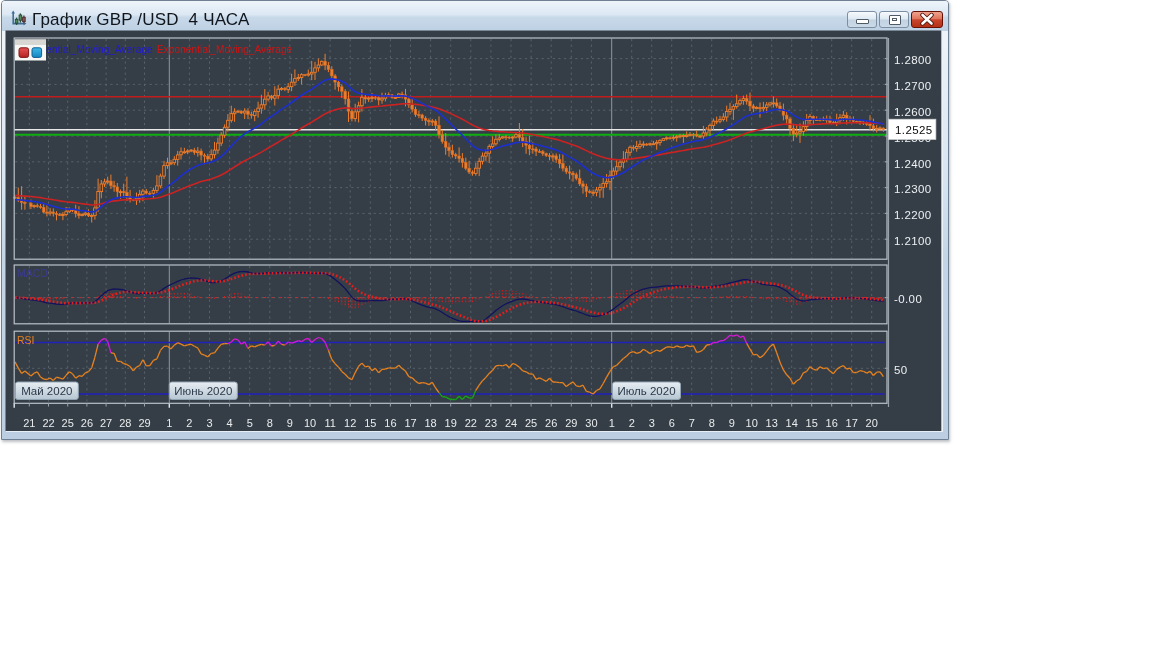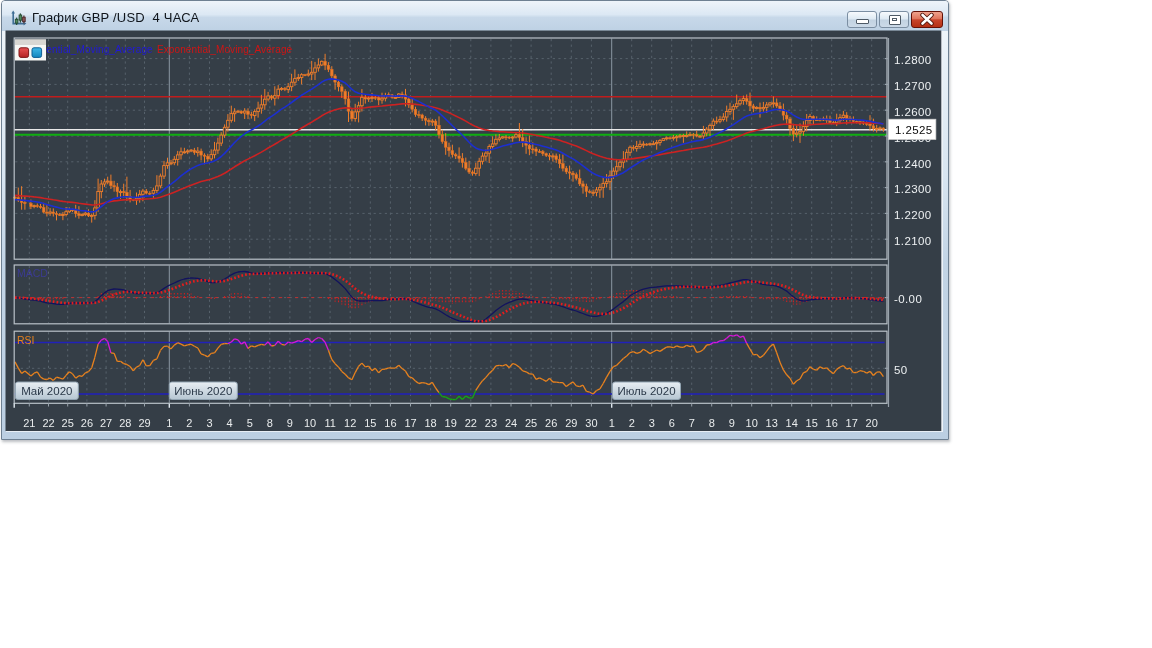--- a/index.html
+++ b/index.html
@@ -3,21 +3,21 @@
 *{margin:0;padding:0;box-sizing:border-box}
 html,body{width:1152px;height:648px;background:#fff;overflow:hidden;
 font-family:"Liberation Sans",sans-serif}
 #win{position:absolute;left:1px;top:0;width:948px;height:440px;
 border:1px solid #6e8092;border-radius:4px 4px 0 0;
 background:linear-gradient(#f2f7fb,#d8e5f1 40%,#c2d4e5 60%,#bccfe2);
 box-shadow:1px 2px 3px rgba(60,70,80,.35)}
 #tbar{position:absolute;left:0;top:0;width:100%;height:30px;border-radius:3px 3px 0 0;
 background:linear-gradient(#eef4fa,#dcE8f4 45%,#c7d8e9 55%,#bed1e4)}
 #ticon{position:absolute;left:8px;top:9px}
-#ttext{position:absolute;left:30px;top:9px;font-size:13px;color:#10151b;letter-spacing:.2px}
+#ttext{position:absolute;left:30px;top:9px;font-size:17px;color:#10151b;letter-spacing:.2px}
 .btn{position:absolute;top:10px;height:17px;border:1px solid #7b8ea2;border-radius:3px;
 background:linear-gradient(#f7fafd,#dde9f3 48%,#c2d2e1 52%,#ccdae8)}
 #bmin{left:845px;width:30px}
 #bmax{left:877px;width:30px}
 #bcls{left:909px;width:32px;border:1px solid #641107;
 background:linear-gradient(#efa28d,#e0755c 45%,#c8452c 52%,#b53014)}
 #bmin .g{position:absolute;left:8px;top:7px;width:13px;height:5px;background:#fff;border:1px solid #4e5a66;border-radius:1px}
 #bmax .g{position:absolute;left:9px;top:3px;width:12px;height:10px;background:#fff;border:1px solid #4e5a66;border-radius:1px}
 #bmax .g2{position:absolute;left:2px;top:2px;width:5px;height:3px;background:#fff;border:1px solid #4e5a66}
 #client{position:absolute;left:4px;top:30px;width:937px;height:401px;background:#353e47;

